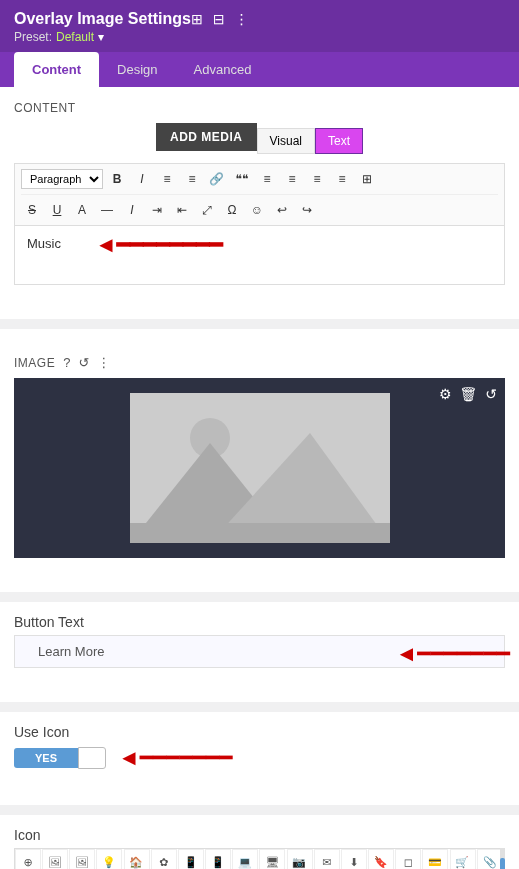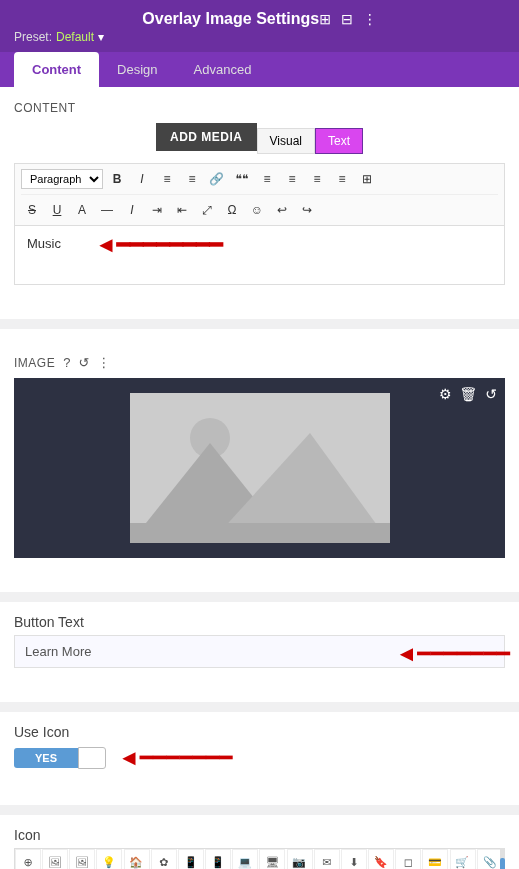--- a/index.html
+++ b/index.html
@@ -207,21 +207,21 @@
     }
 
     
     .field-label {
       font-size: 14px;
       color: #444;
       margin-bottom: 5px;
     }
     .text-input {
       width: 100%;
-      padding: 8px 10px;
+      padding: 8px 23px;
       border: 1px solid #e0e0e0;
       background: #f9f9ff;
       font-size: 13px;
       color: #555;
       outline: none;
       margin-bottom: 14px;
     }
 
     
     .toggle-row {
@@ -306,21 +306,21 @@
     
     .mountain-svg {
       width: 100%;
       height: 100%;
     }
   </style>
 </head>
 <body>
 
 <div class="header">
-  <div style="display:flex; justify-content:center; align-items:center;">
+  <div style="display:flex; justify-content:flex-start; align-items:center;">
     <div class="header-title">Overlay Image Settings</div>
     <div style="display:flex; gap:10px;">
       <span style="color:white;font-size:14px;">⊞</span>
       <span style="color:white;font-size:14px;">⊟</span>
       <span style="color:white;font-size:14px;">⋮</span>
     </div>
   </div>
   <div class="header-preset">
     <span>Preset:</span>
     <span style="color:#bef264; cursor:pointer;">Default</span>

